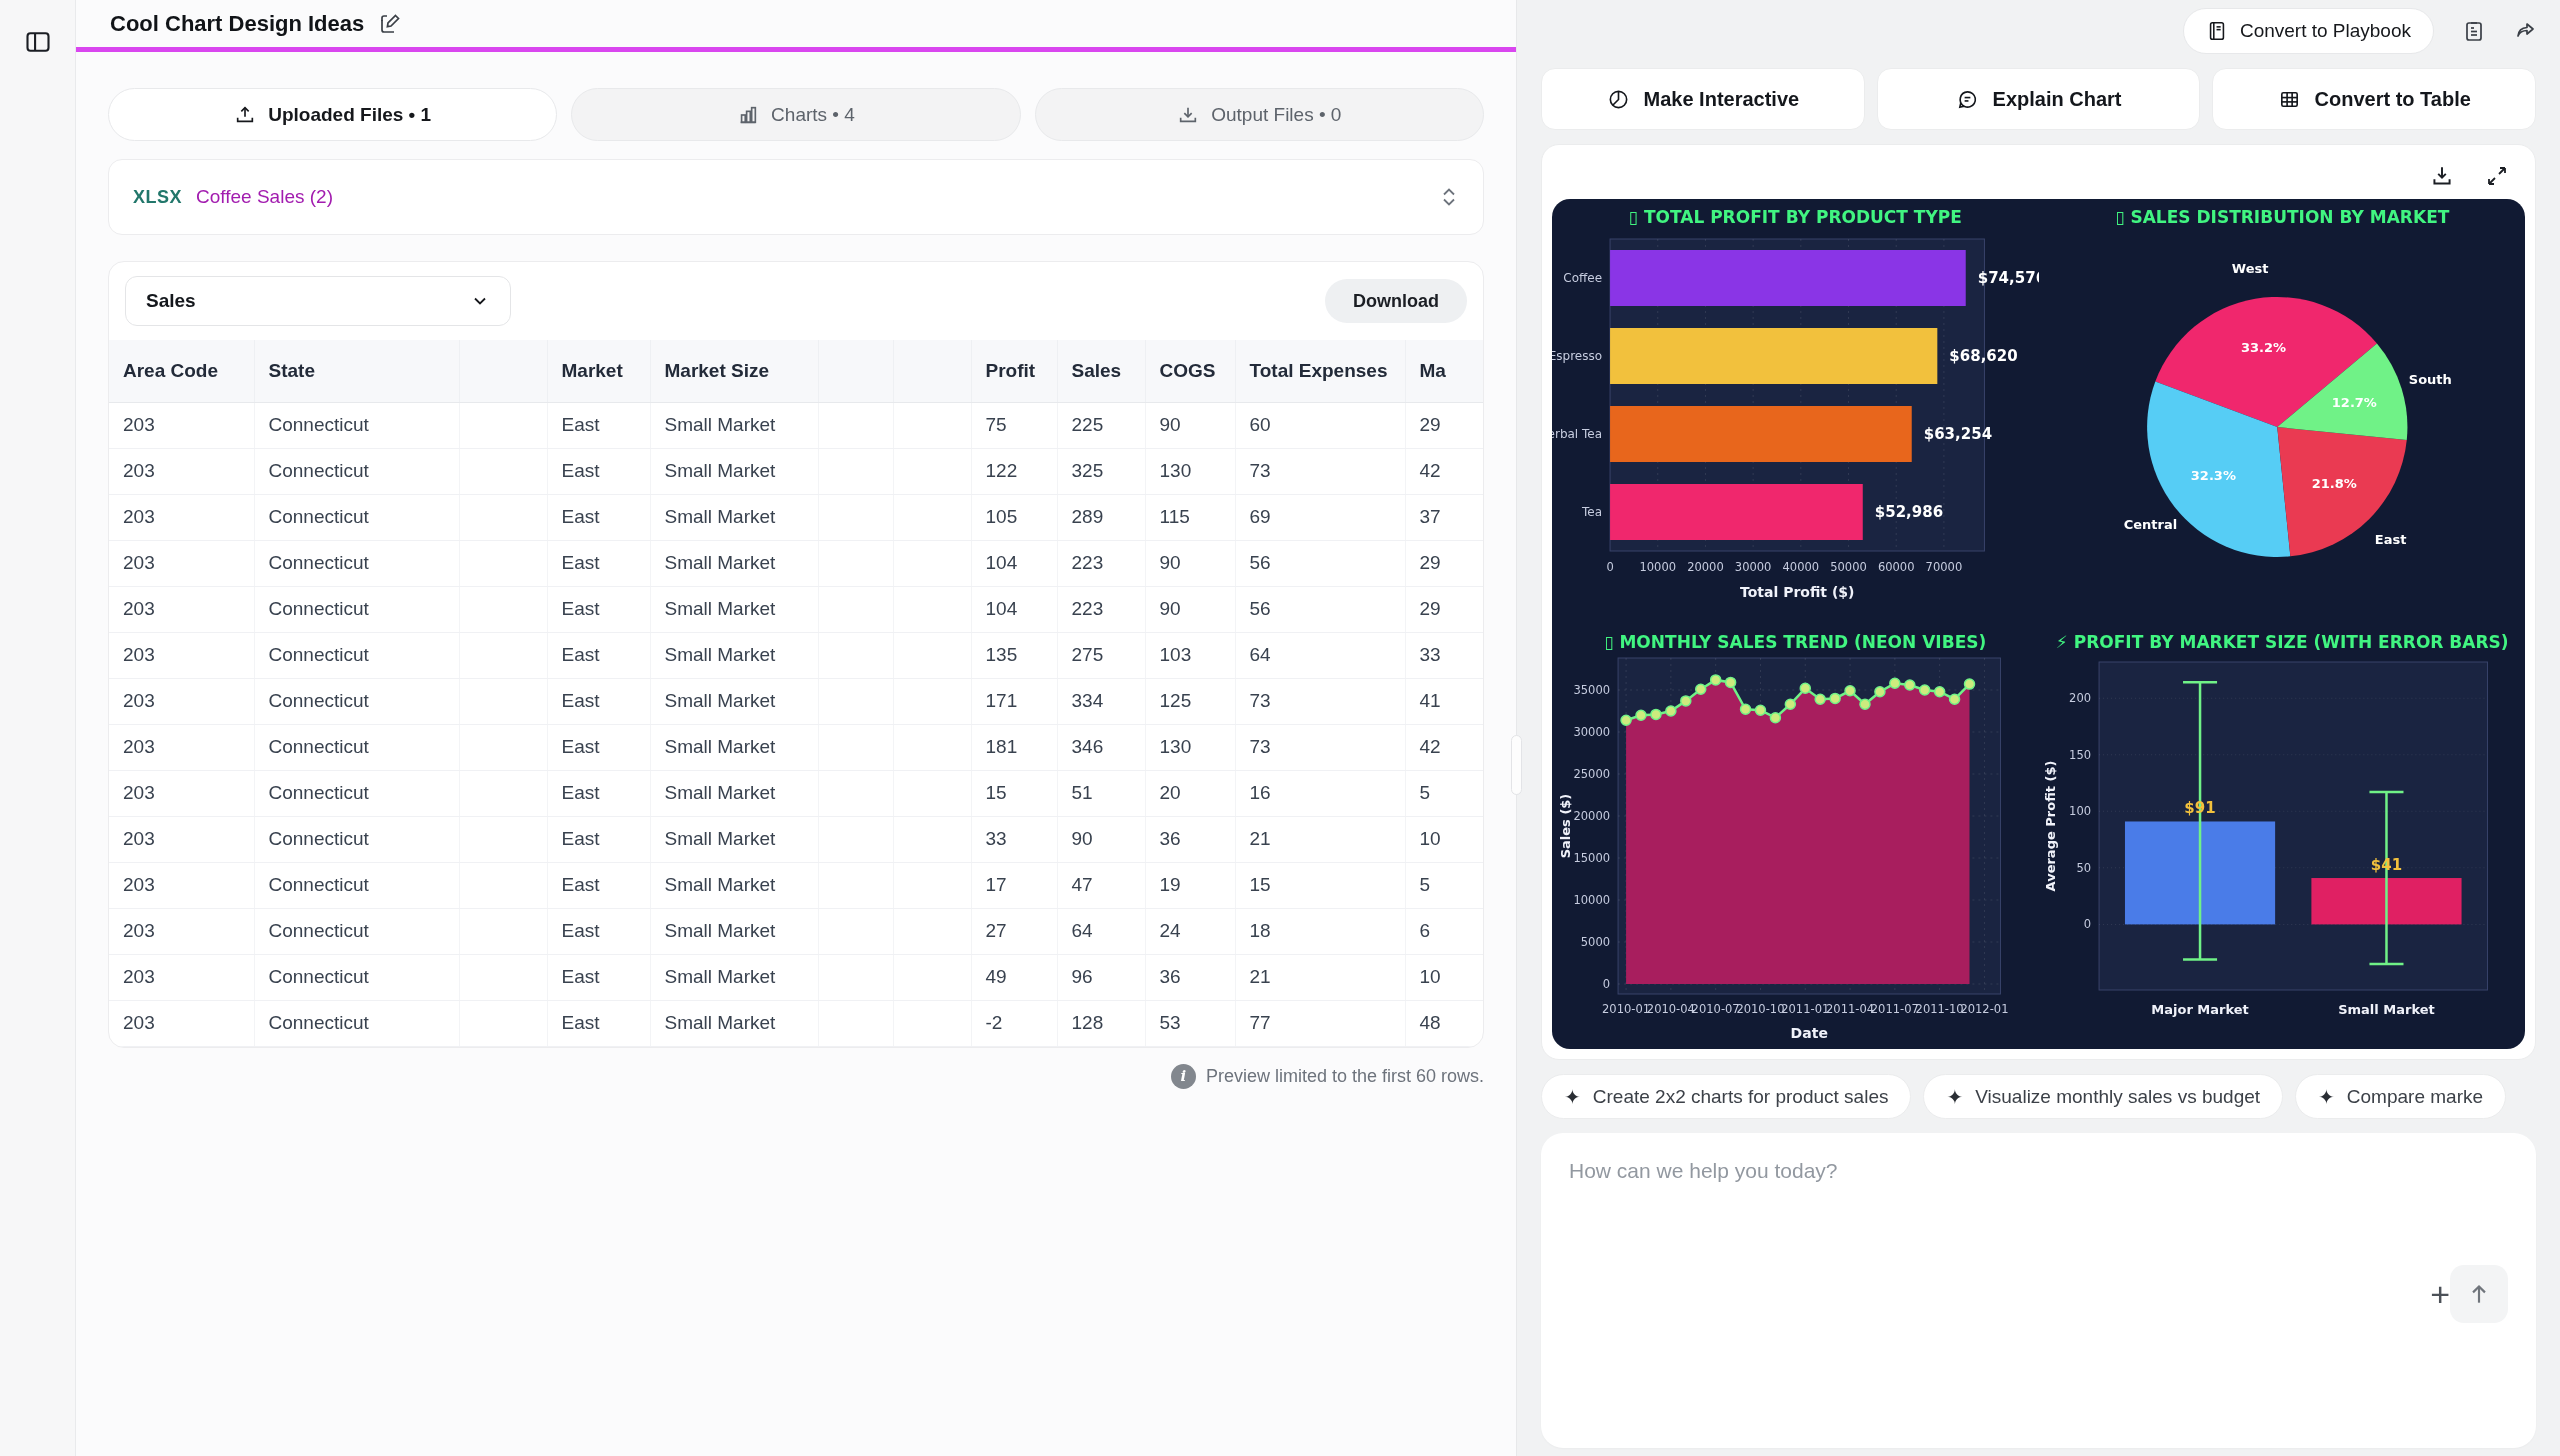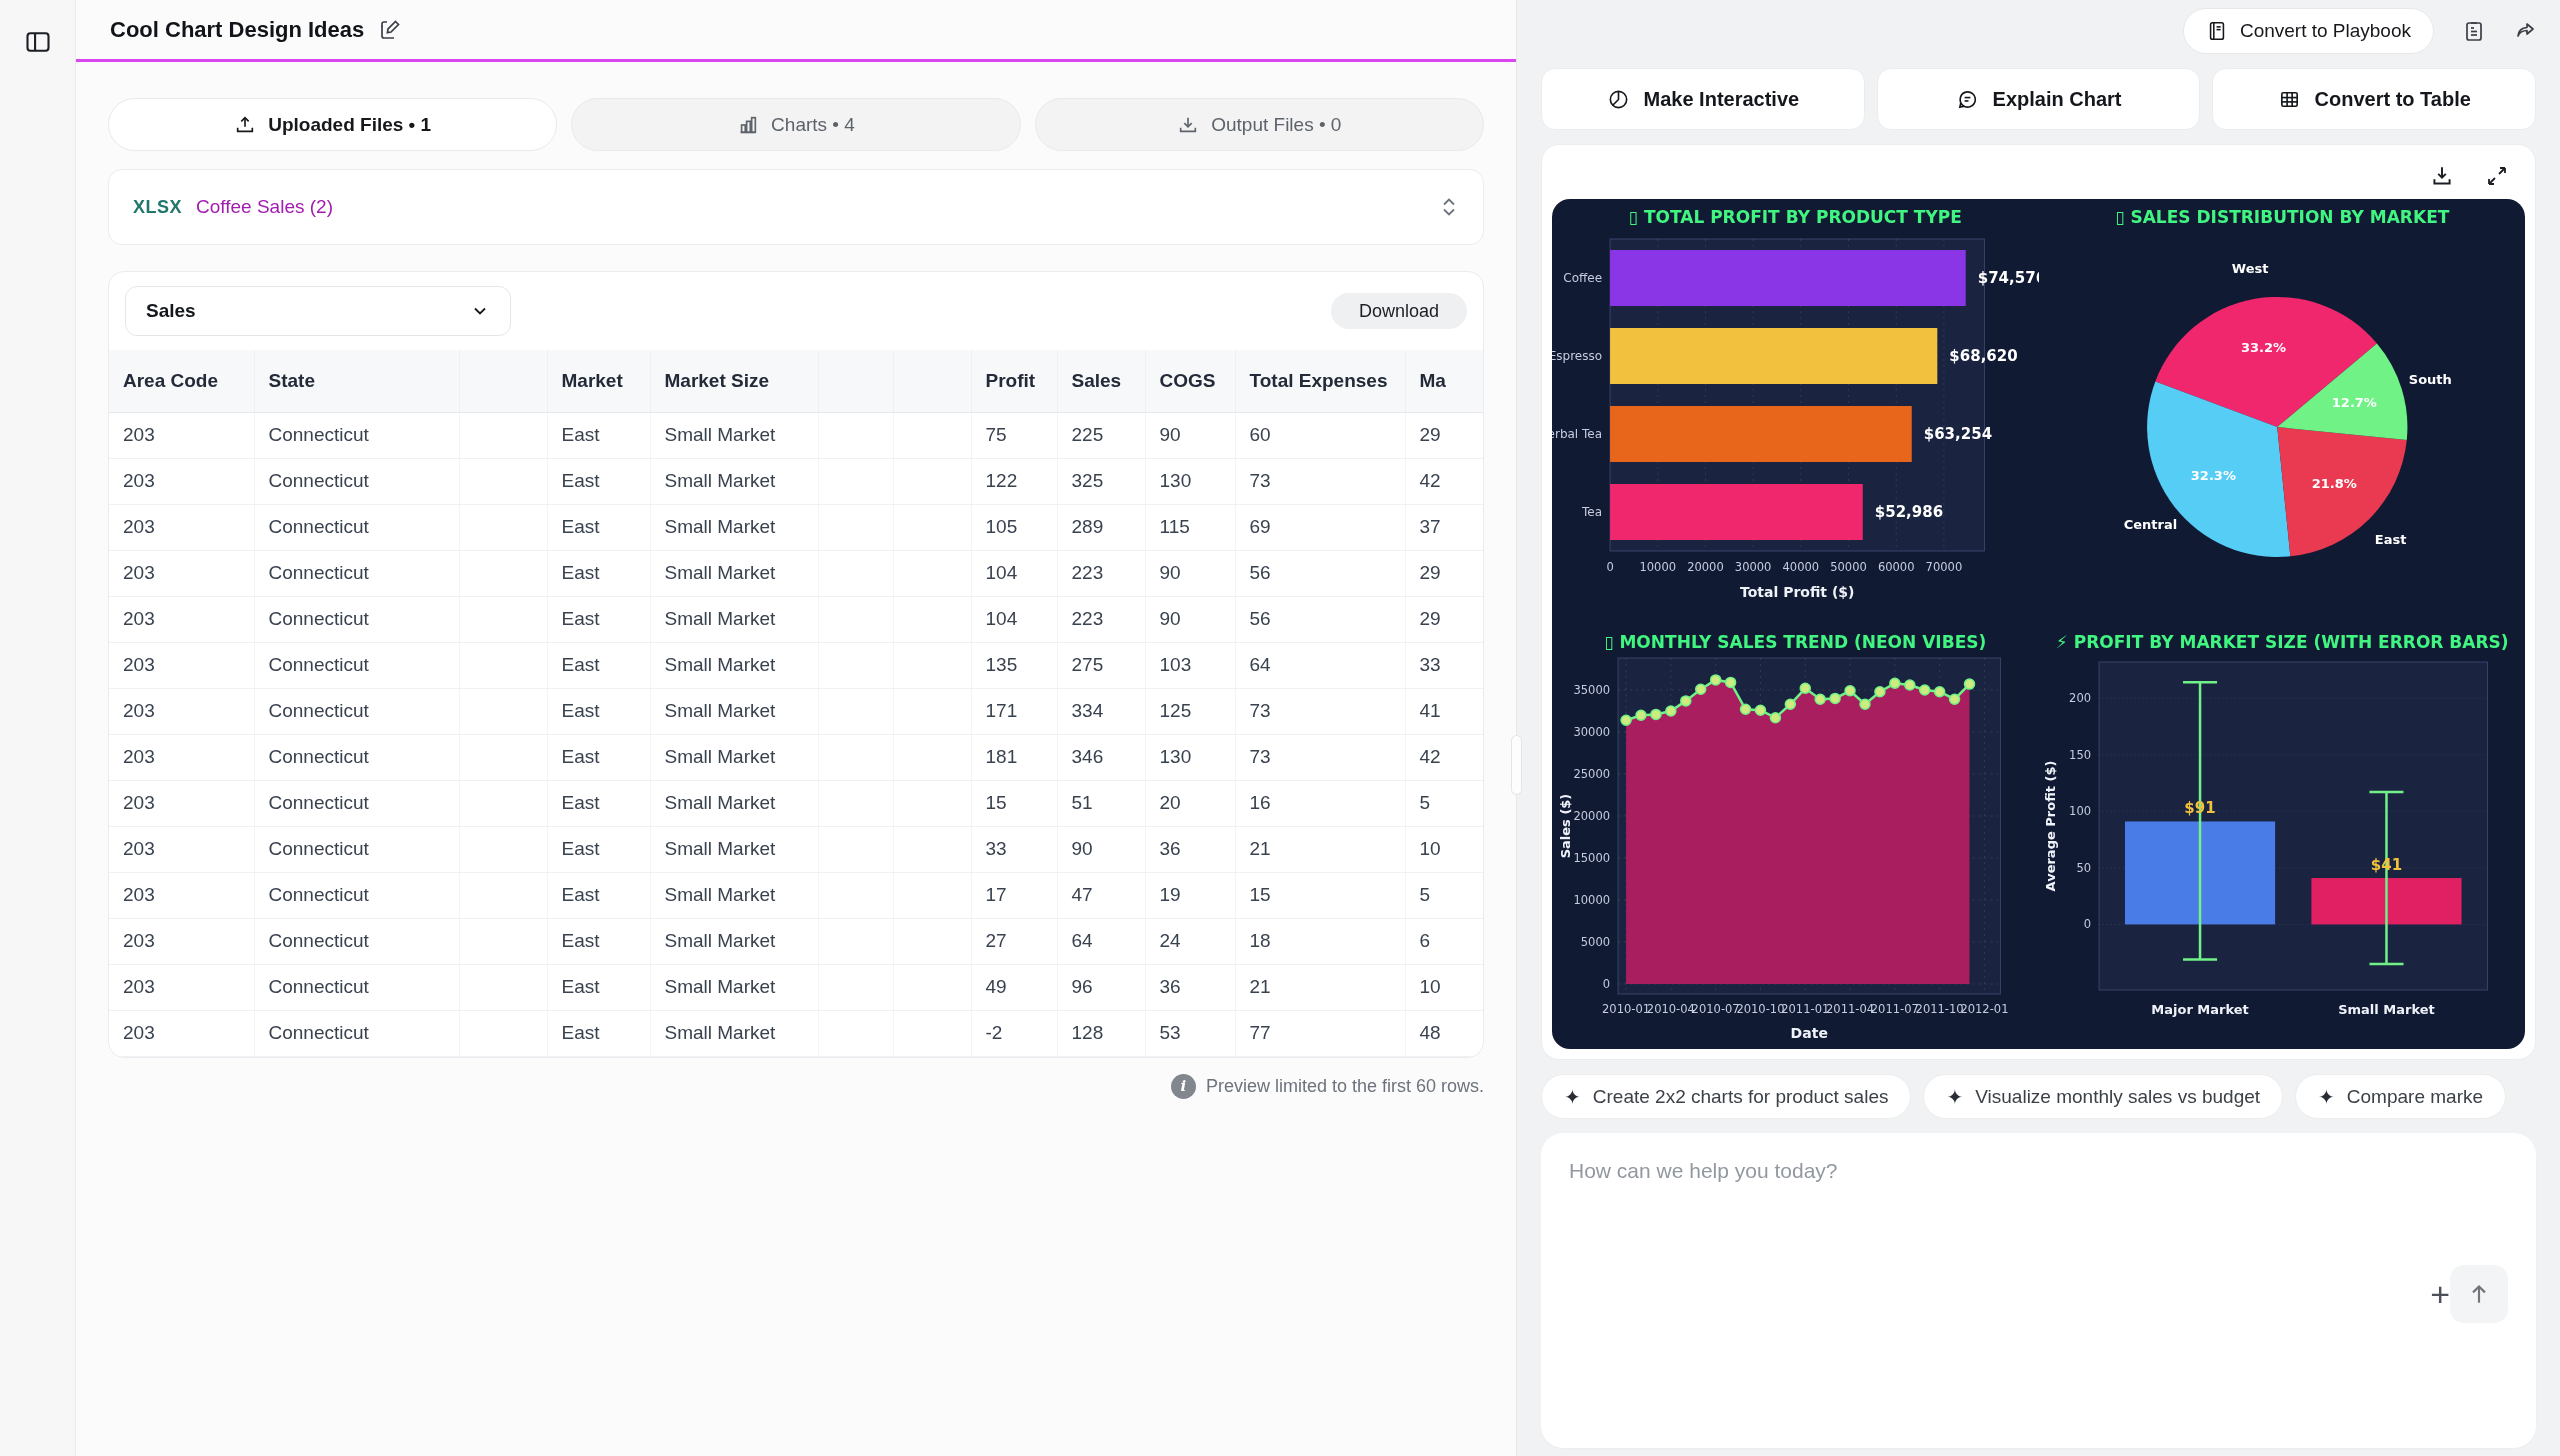--- a/index.html
+++ b/index.html
@@ -8,43 +8,43 @@
   .app { display:flex; height:100%; position:relative; }
 
   
   .rail { width:76px; background:#f7f7f8; border-right:1px solid #e9eaec; padding-top:22px;
           display:flex; justify-content:center; align-items:flex-start; }
   .rail-btn { width:40px; height:40px; border:none; background:transparent; cursor:pointer; color:#1b1e24;
               display:flex; align-items:center; justify-content:center; }
 
   
   .left { width:1441px; background:#fbfbfc; border-right:1px solid #e7e8ea; display:flex; flex-direction:column; }
-  .left-header { height:62px; border-bottom:3px solid #d946ef; display:flex; align-items:center; padding:0 34px; gap:14px; flex:0 0 auto; }
+  .left-header { height:52px; border-bottom:5px solid #d946ef; display:flex; align-items:center; padding:0 34px; gap:14px; flex:0 0 auto; }
   .page-title { font-size:22px; font-weight:700; color:#111418; }
   .icon-btn { border:none; background:transparent; cursor:pointer; color:#3a3f46; display:flex; align-items:center; justify-content:center; }
   .left-content { padding:36px 32px 0 32px; }
 
   .tabs { display:flex; gap:14px; }
   .tab { flex:1; height:53px; border-radius:27px; display:flex; align-items:center; justify-content:center; gap:12px;
          font-size:19px; color:#5d636b; background:#f3f3f4; border:1px solid #e8e9eb; cursor:pointer; }
   .tab.active { background:#ffffff; color:#16181c; font-weight:600; }
 
   .file-selector { margin-top:18px; height:76px; background:#fff; border:1px solid #ececee; border-radius:14px;
                    display:flex; align-items:center; gap:14px; padding:0 24px; cursor:pointer; }
   .file-badge { font-size:18px; font-weight:700; color:#22776b; letter-spacing:.5px; }
   .file-name { font-size:19px; color:#a21caf; }
   .file-selector .spacer { flex:1; }
 
   .table-card { margin-top:26px; background:#fff; border:1px solid #ececee; border-radius:16px; overflow:hidden; }
   .table-card-head { display:flex; align-items:center; justify-content:space-between; padding:14px 16px; }
   .sheet-select { width:386px; height:50px; border:1px solid #e4e5e7; border-radius:12px; background:#fff;
                   display:flex; align-items:center; justify-content:space-between; padding:0 20px; cursor:pointer; }
   .sheet-select span { font-size:19px; font-weight:700; color:#14171c; }
-  .dl-btn { height:36px; padding:0 28px; border:none; border-radius:22px; background:#eef0f2; font-size:18px;
-            color:#1b1e24; cursor:pointer; font-family:inherit; }
+  .dl-btn { height:44px; padding:0 28px; border:none; border-radius:22px; background:#eef0f2; font-size:18px;
+            color:#1b1e24; cursor:pointer; font-family:inherit;font-weight:bold; }
 
   .tbl-wrap { width:100%; overflow:hidden; }
   table { border-collapse:collapse; table-layout:fixed; width:1375px; font-size:19px; }
   thead th { background:#f7f8fa; text-align:left; font-weight:700; color:#232b39; padding:0 14px; height:62px;
              border-bottom:1px solid #e7e9ec; border-right:1px solid #eef0f3; white-space:nowrap; overflow:hidden; }
   thead th:last-child, tbody td:last-child { border-right:none; }
   tbody td { color:#39424f; padding:0 14px; height:46px; border-bottom:1px solid #f0f1f4; border-right:1px solid #f3f4f6;
              white-space:nowrap; overflow:hidden; }
   .pager { display:flex; align-items:center; justify-content:center; gap:16px; height:58px; }
   .pager-label { font-size:19px; color:#1b1e24; }

